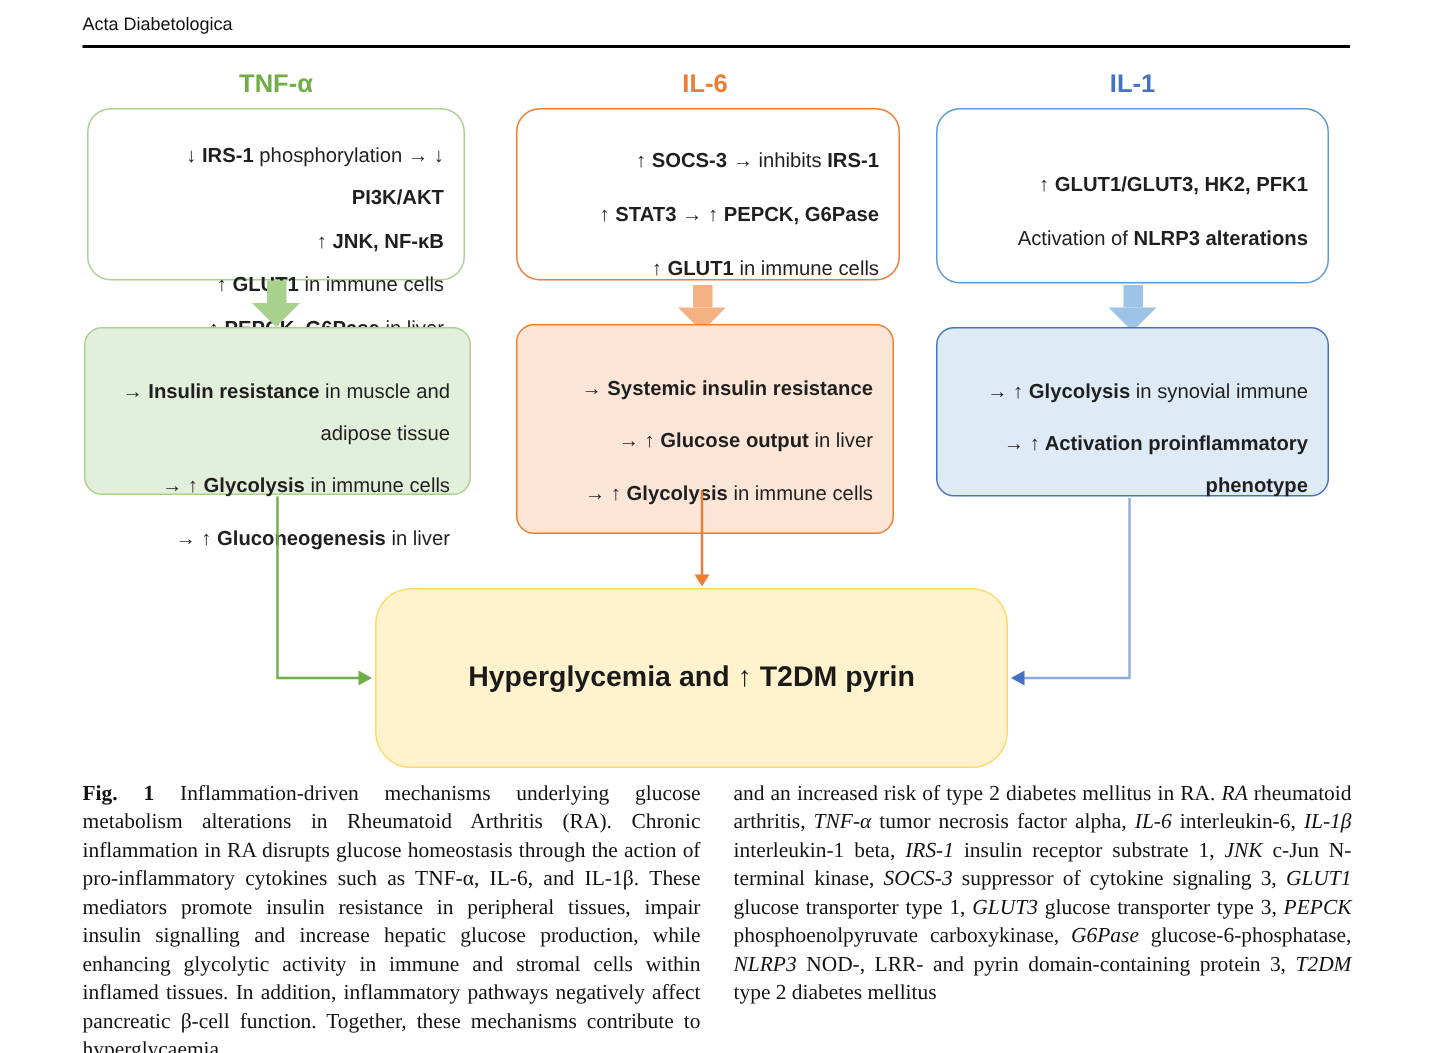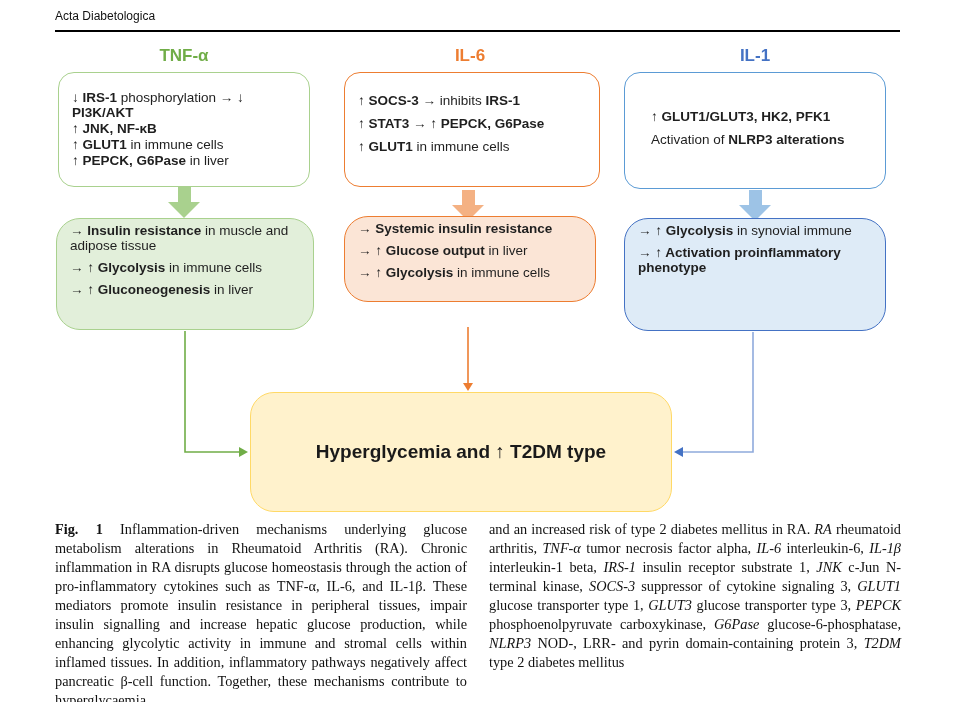--- a/index.html
+++ b/index.html
@@ -12,34 +12,34 @@
   .journal-title{position:absolute;left:55px;top:9px;font-size:12px;color:#111;}
   .header-rule{position:absolute;left:55px;top:30px;width:845px;height:2px;background:#000;}
 
   
   .col-title{position:absolute;top:46px;font-size:17px;font-weight:bold;text-align:center;}
   .col-title.c0{left:58px;width:252px;color:var(--green);}
   .col-title.c1{left:344px;width:252px;color:var(--orange);}
   .col-title.c2{left:624px;width:262px;color:var(--blue);}
 
   
-  .fbox{position:absolute;box-sizing:border-box;border-radius:16px;font-size:13.5px;line-height:15px;}
+  .fbox{position:absolute;box-sizing:border-box;border-radius:16px;font-size:13.5px;line-height:28px;text-align:right;}
   .bx-line{margin:0 0 0 0;}
   
   .box1.c0{left:58px;top:72px;width:252px;height:115px;border:1.5px solid var(--green-light);background:#fff;padding:17px 13px;}
   .box1.c0 .bx-line{margin-bottom:1px;}
   .box1.c1{left:344px;top:72px;width:256px;height:115px;border:1.5px solid var(--orange);background:#fff;padding:20px 13px;}
   .box1.c1 .bx-line{margin-bottom:8px;}
   .box1.c2{left:624px;top:72px;width:262px;height:117px;border:1.5px solid var(--blue-border);background:#fff;padding:36px 13px 0 26px;}
   .box1.c2 .bx-line{margin-bottom:8px;}
   
-  .box2{border-radius:24px;padding:4px 13px 0 13px;}
+  .box2{border-radius:12px;padding:28px 13px 0 13px;}
   .box2 .bx-line{margin-bottom:7px;}
   .box2.c0{left:56px;top:218px;width:258px;height:112px;border:1.5px solid var(--green-light);background:var(--green-fill);}
-  .box2.c1{left:344px;top:216px;width:252px;height:86px;border:1.5px solid var(--orange);background:var(--orange-fill);}
+  .box2.c1{left:344px;top:216px;width:252px;height:140px;border:1.5px solid var(--orange);background:var(--orange-fill);}
   .box2.c2{left:624px;top:218px;width:262px;height:113px;border:1.5px solid var(--blue);background:var(--blue-fill);}
 
   
   .block-arrow{position:absolute;width:32px;top:187px;height:31px;}
   .block-arrow .stem{width:13px;height:15px;margin:0 auto;}
   .block-arrow .head{width:0;height:0;margin:0 auto;border-left:16px solid transparent;border-right:16px solid transparent;}
   .block-arrow.c0{left:168px;}
   .block-arrow.c0 .stem{background:var(--green-light);}
   .block-arrow.c0 .head{border-top:16px solid var(--green-light);}
   .block-arrow.c1{left:452px;top:190px;}
@@ -132,21 +132,21 @@
   <svg class="connectors" viewBox="0 0 954 702">
     <polyline class="green-line" points="185,331 185,452 240,452"></polyline>
     <polygon class="green-head" points="239,447 248,452 239,457"></polygon>
     <polyline class="orange-line" points="468,327 468,384"></polyline>
     <polygon class="orange-head" points="463,383 473,383 468,391"></polygon>
     <polyline class="blue-line" points="753,332 753,452 682,452"></polyline>
     <polygon class="blue-head" points="683,447 674,452 683,457"></polygon>
   </svg>
 
   <div class="outcome-box">
-    <span class="outcome-text">Hyperglycemia and ↑ T2DM type</span>
+    <span class="outcome-text">Hyperglycemia and ↑ T2DM pyrin</span>
   </div>
 
   <div class="caption">
     <div class="caption-col"><span class="b">Fig. 1</span><span> Inflammation-driven mechanisms underlying glucose metabolism alterations in Rheumatoid Arthritis (RA). Chronic inflammation in RA disrupts glucose homeostasis through the action of pro-inflammatory cytokines such as TNF-α, IL-6, and IL-1β. These mediators promote insulin resistance in peripheral tissues, impair insulin signalling and increase hepatic glucose production, while enhancing glycolytic activity in immune and stromal cells within inflamed tissues. In addition, inflammatory pathways negatively affect pancreatic β-cell function. Together, these mechanisms contribute to hyperglycaemia</span></div>
     <div class="caption-col"><span>and an increased risk of type 2 diabetes mellitus in RA. </span><span class="i">RA</span><span> rheumatoid arthritis, </span><span class="i">TNF-α</span><span> tumor necrosis factor alpha, </span><span class="i">IL-6</span><span> interleukin-6, </span><span class="i">IL-1β</span><span> interleukin-1 beta, </span><span class="i">IRS-1</span><span> insulin receptor substrate 1, </span><span class="i">JNK</span><span> c-Jun N-terminal kinase, </span><span class="i">SOCS-3</span><span> suppressor of cytokine signaling 3, </span><span class="i">GLUT1</span><span> glucose transporter type 1, </span><span class="i">GLUT3</span><span> glucose transporter type 3, </span><span class="i">PEPCK</span><span> phosphoenolpyruvate carboxykinase, </span><span class="i">G6Pase</span><span> glucose-6-phosphatase, </span><span class="i">NLRP3</span><span> NOD-, LRR- and pyrin domain-containing protein 3, </span><span class="i">T2DM</span><span> type 2 diabetes mellitus</span></div>
   </div>
 
 </div>
 
 </body></html>

